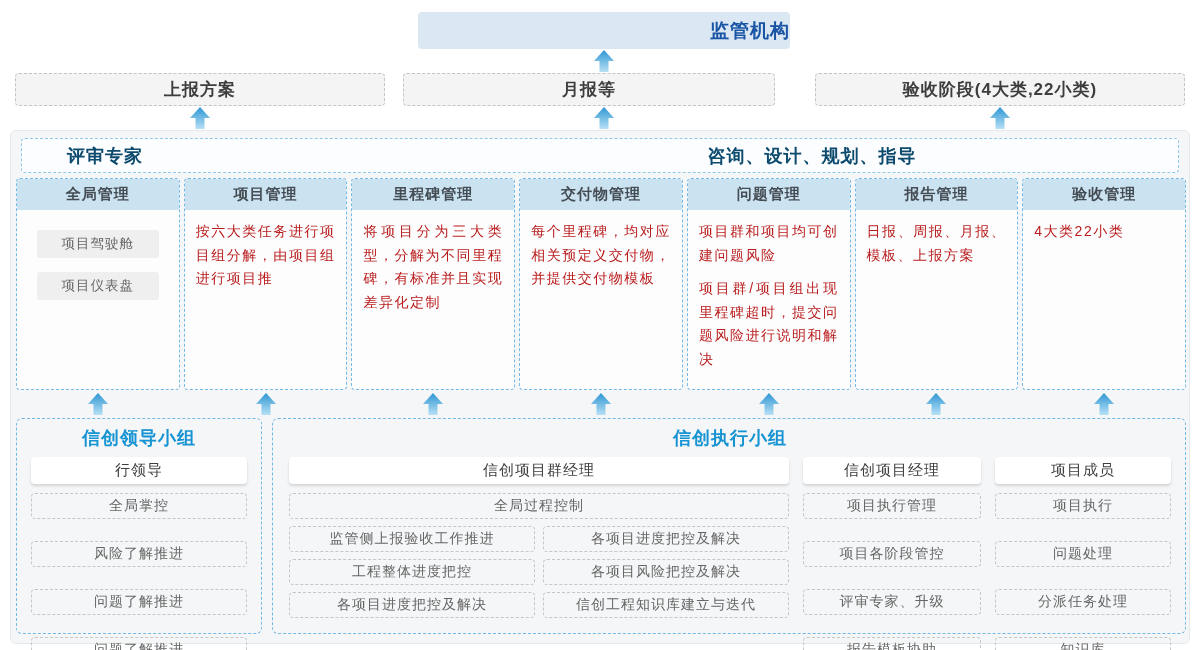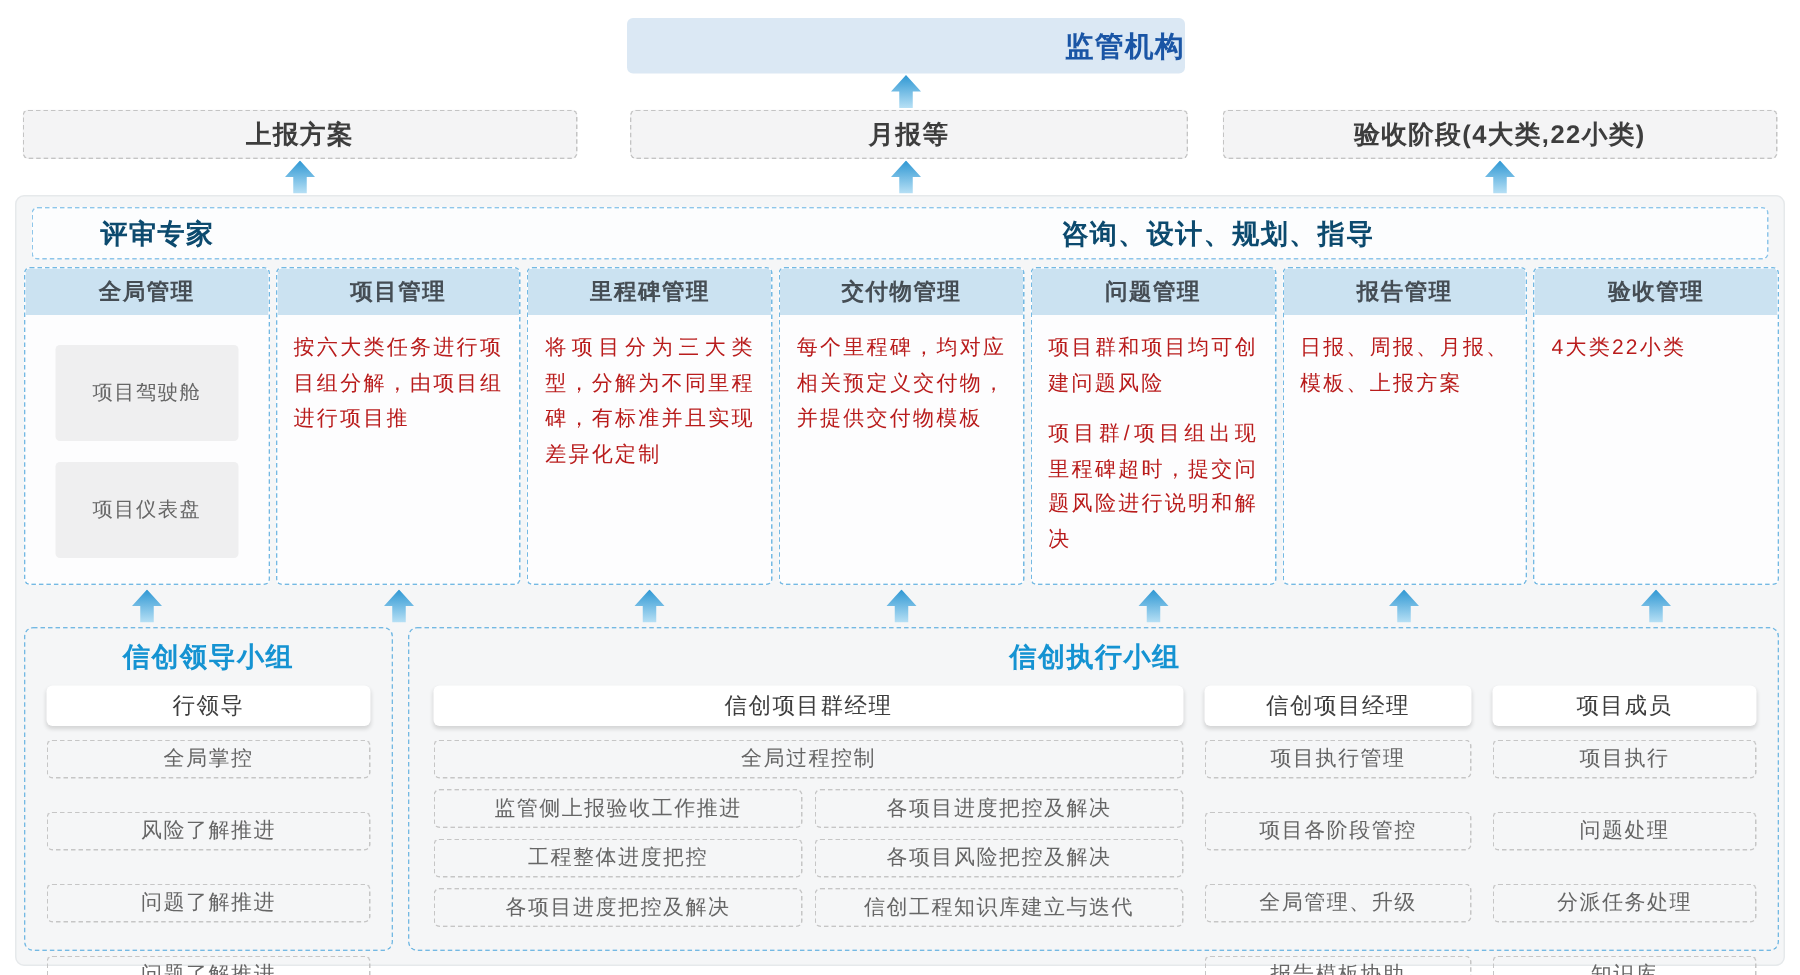--- a/index.html
+++ b/index.html
@@ -9,21 +9,21 @@
 
   
   .regulator-box { position:absolute; left:418px; top:12px; width:372px; height:37px;
     background:#dbe8f4; border-radius:4px; display:flex; align-items:center; justify-content:flex-end;
     font-size:19px; font-weight:bold; color:#1a55a5; letter-spacing:1px; }
   .output-box { position:absolute; top:73px; height:33px;
     background:#f4f4f5; border:1px dashed #c4c4c4; border-radius:4px;
     display:flex; align-items:center; justify-content:center;
     font-size:17px; font-weight:bold; color:#3d3d3d; letter-spacing:1px; }
   #out-plan { left:15px; width:370px; }
-  #out-monthly { left:420px; width:372px; }
+  #out-monthly { left:403px; width:372px; }
   #out-accept { left:815px; width:370px; }
 
   
   .arrow { position:absolute; width:22px; height:22px; }
   .arrow svg { display:block; }
 
   
   #main { position:absolute; left:10px; top:130px; width:1180px; height:514px;
     background:#f5f6f7; border:1px solid #e6e9eb; border-radius:6px; }
 
@@ -37,21 +37,21 @@
   .columns { position:absolute; left:5px; top:47px; width:1170px; height:212px;
     display:flex; gap:4px; }
   .col { flex:1; border:1px dashed #74b9e3; border-radius:4px; background:#fdfdfe;
     overflow:hidden; }
   .col-header { background:#cbe2f1; text-align:center; padding:6px 2px;
     font-size:15px; font-weight:bold; color:#454d54; letter-spacing:1px; }
   .col-body { padding:10px 11px; }
   .col-body p { font-size:14px; color:#b91c1c; line-height:1.68; letter-spacing:1.5px;
     text-align:justify; }
   .col-body p + p { margin-top:10px; }
-  .gray-item { background:#efeff0; border-radius:3px; margin:14px 9px 0 9px; padding:23px 4px;
+  .gray-item { background:#efeff0; border-radius:3px; margin:14px 9px 0 9px; padding:5px 4px;
     text-align:center; font-size:13.5px; color:#666; letter-spacing:1px; }
   .gray-item:first-child { margin-top:10px; }
 
   .arrow-row { position:absolute; left:5px; top:262px; width:1170px; height:24px;
     display:flex; gap:4px; }
   .arrow-cell { flex:1; display:flex; justify-content:center; }
 
   
   .groups { position:absolute; left:5px; top:287px; width:1170px; height:216px; }
   .group-box { position:absolute; top:0; height:216px; border:1px dashed #74b9e3;
@@ -245,21 +245,21 @@
                 <div class="task-item">信创工程知识库建立与迭代</div>
               </div>
             </div>
           </div>
 
           <div class="sec-pm">
             <div class="role-header">信创项目经理</div>
             <div class="stack">
               <div class="task-item">项目执行管理</div>
               <div class="task-item">项目各阶段管控</div>
-              <div class="task-item">全局管理、升级</div>
+              <div class="task-item">评审专家、升级</div>
               <div class="task-item">报告模板协助</div>
             </div>
           </div>
 
           <div class="sec-mem">
             <div class="role-header">项目成员</div>
             <div class="stack">
               <div class="task-item">项目执行</div>
               <div class="task-item">问题处理</div>
               <div class="task-item">分派任务处理</div>

